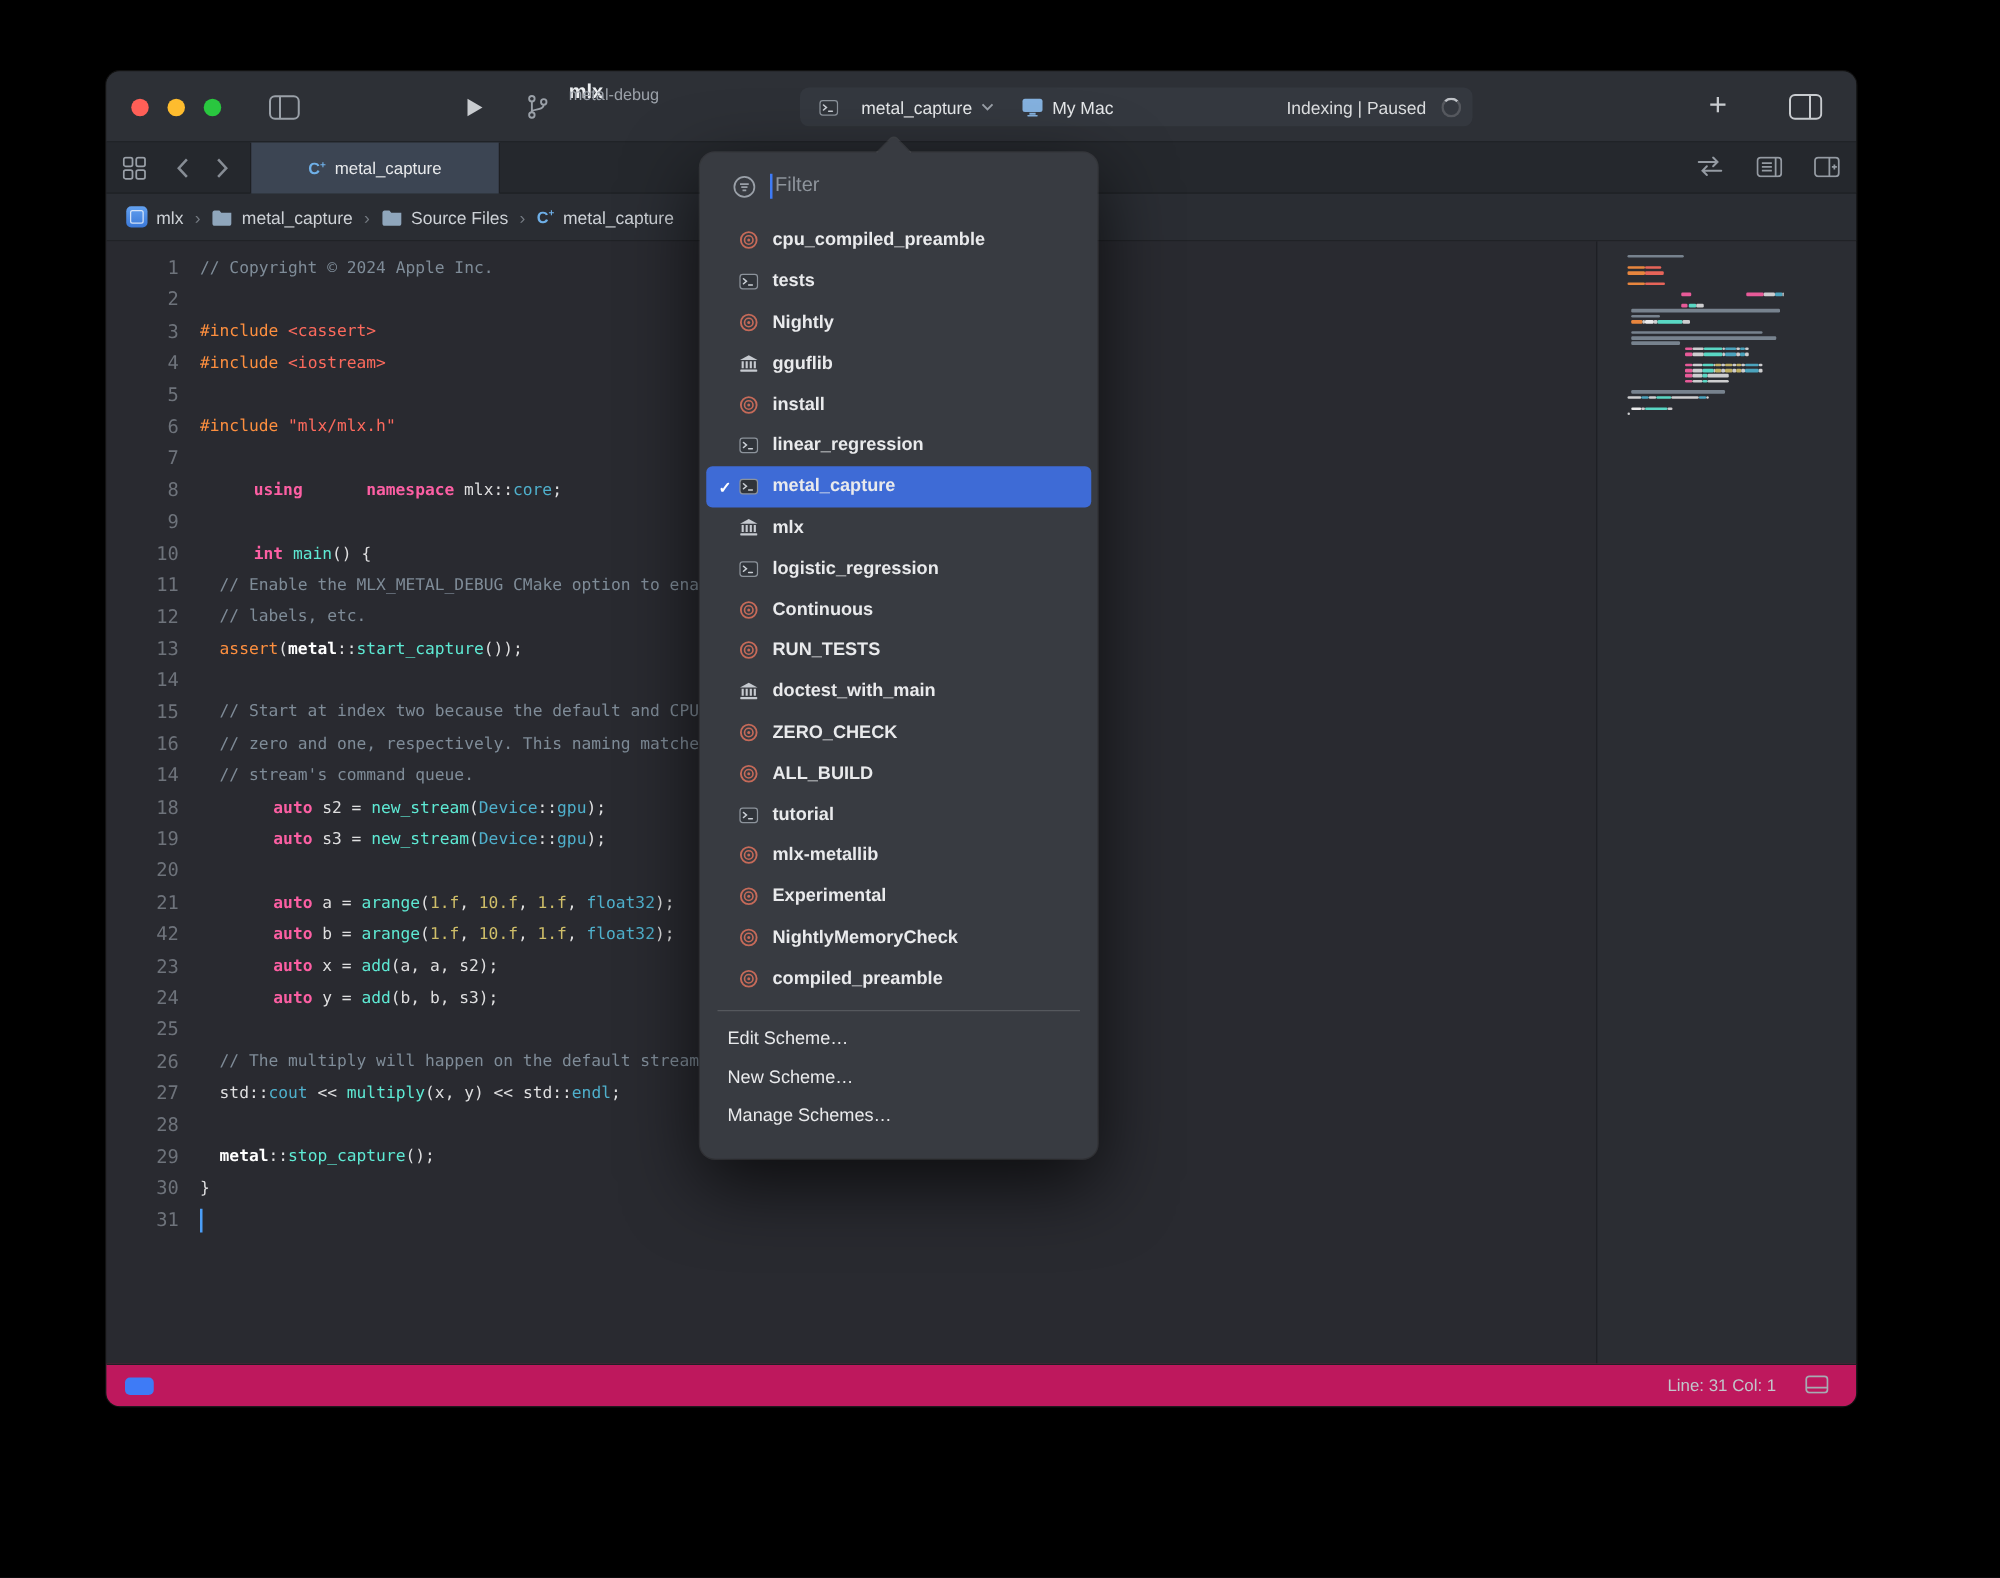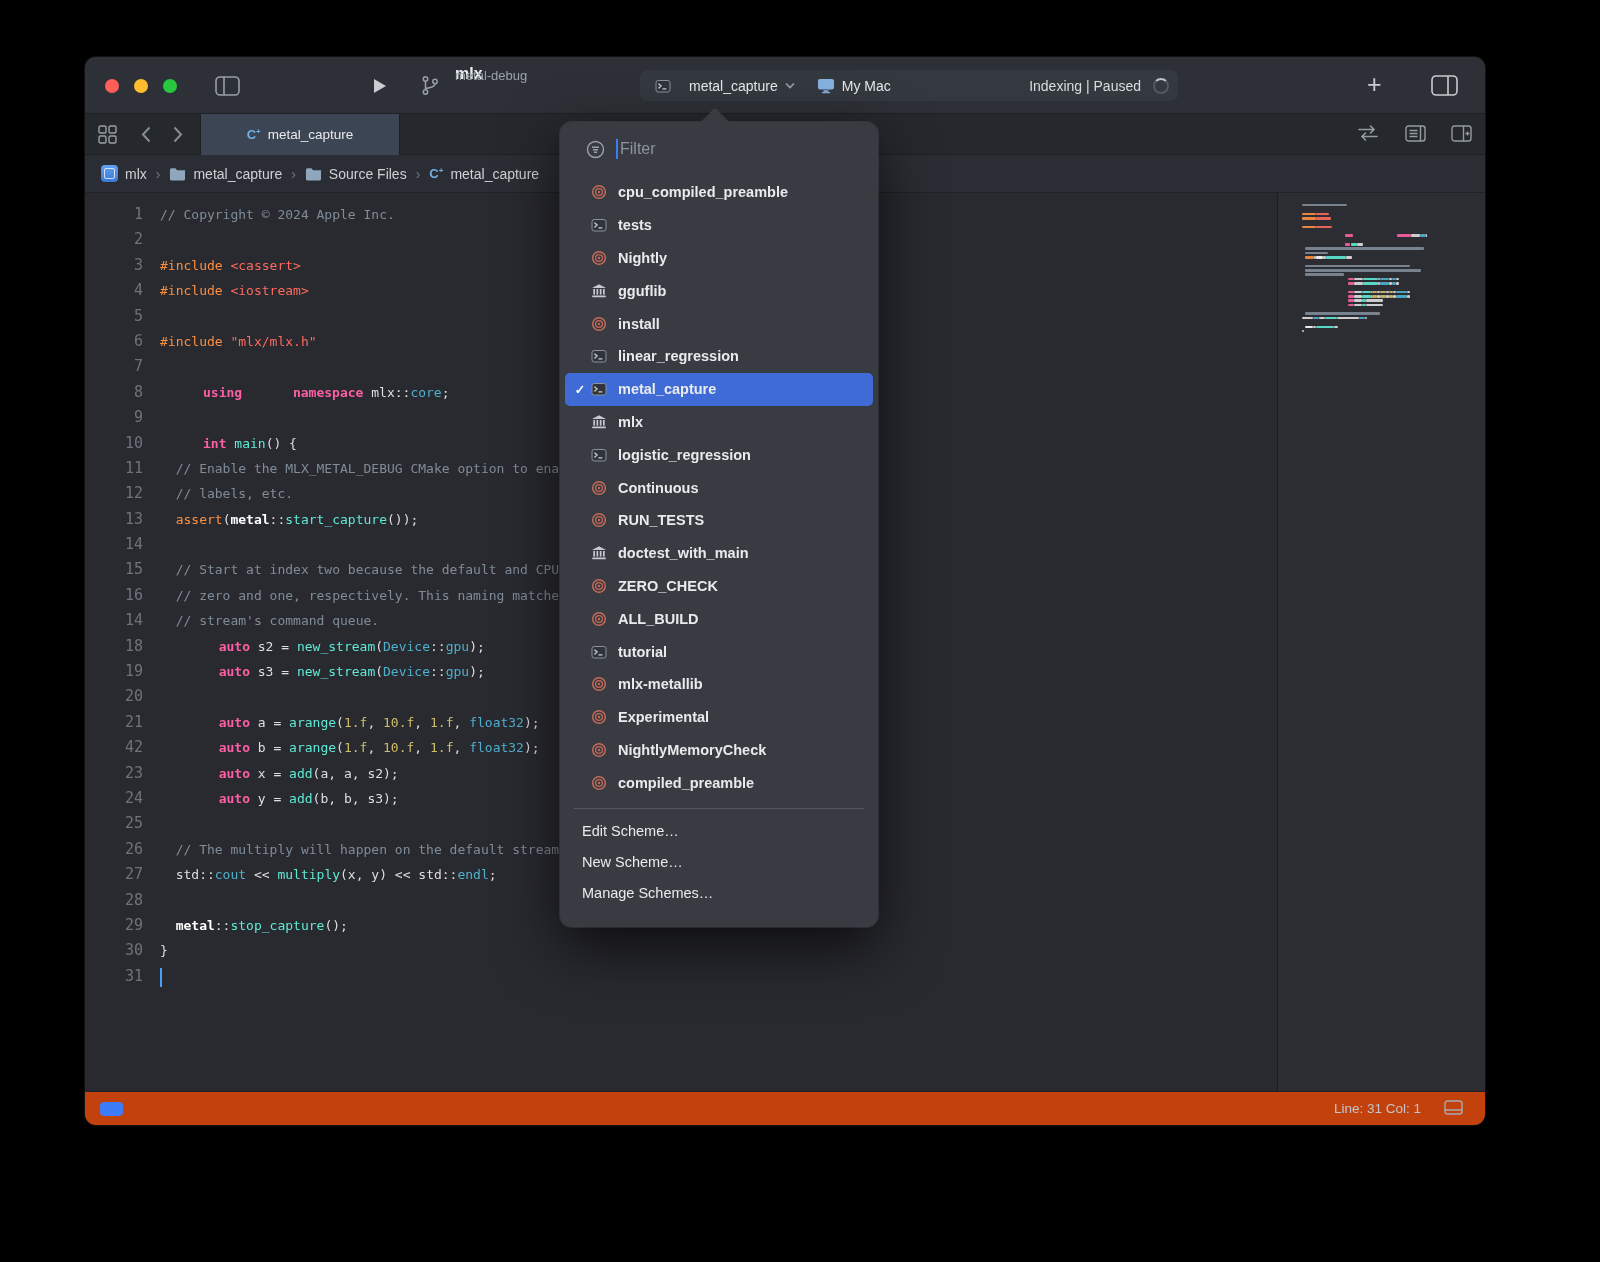--- a/index.html
+++ b/index.html
@@ -79,21 +79,21 @@
   .tk-b { color:#FFFFFF; font-weight:bold; }
   .caret { display:inline-block; width:2px; height:19px; background:#4B9EF8; vertical-align:middle; }
 
   .ed-divider { position:absolute; left:1192px; top:0; bottom:0; width:1px; background:#1b1d21; }
   .minimap { position:absolute; left:1193px; right:0; top:0; bottom:0; background:#2b2d33; }
   .mm-inner { position:absolute; left:24px; top:10px; right:8px; }
   .mrow { height:4.35px; display:flex; align-items:center; }
   .mb { height:2.6px; border-radius:1px; background:currentColor; opacity:0.9; flex:none; }
 
   
-  .statusbar { position:absolute; left:0; right:0; bottom:0; height:34px; background:#c2410c; border-top:1px solid #202226; }
+  .statusbar { position:absolute; left:0; right:0; bottom:0; height:34px; background:#be185d; border-top:1px solid #202226; }
   .bp-pill { position:absolute; left:15px; top:10px; width:23px; height:14px; border-radius:4px; background:#3E7BF6; }
   .linecol { position:absolute; right:64px; top:9px; font-size:13.5px; color:#C2C6CB; }
   #sb-icon { position:absolute; right:22px; top:8px; color:#A6ABB2; }
 
   
   .popover { position:absolute; left:560px; top:122px; width:318px; height:805px; z-index:100;
     background:#383b41; border-radius:12px;
     box-shadow:0 0 0 1px rgba(255,255,255,0.09), 0 20px 60px rgba(0,0,0,0.7); }
   .parrow { position:absolute; top:-9px; left:145px; width:20px; height:20px; background:#383b41;
     transform:rotate(45deg); border-radius:4px 0 0 0;

